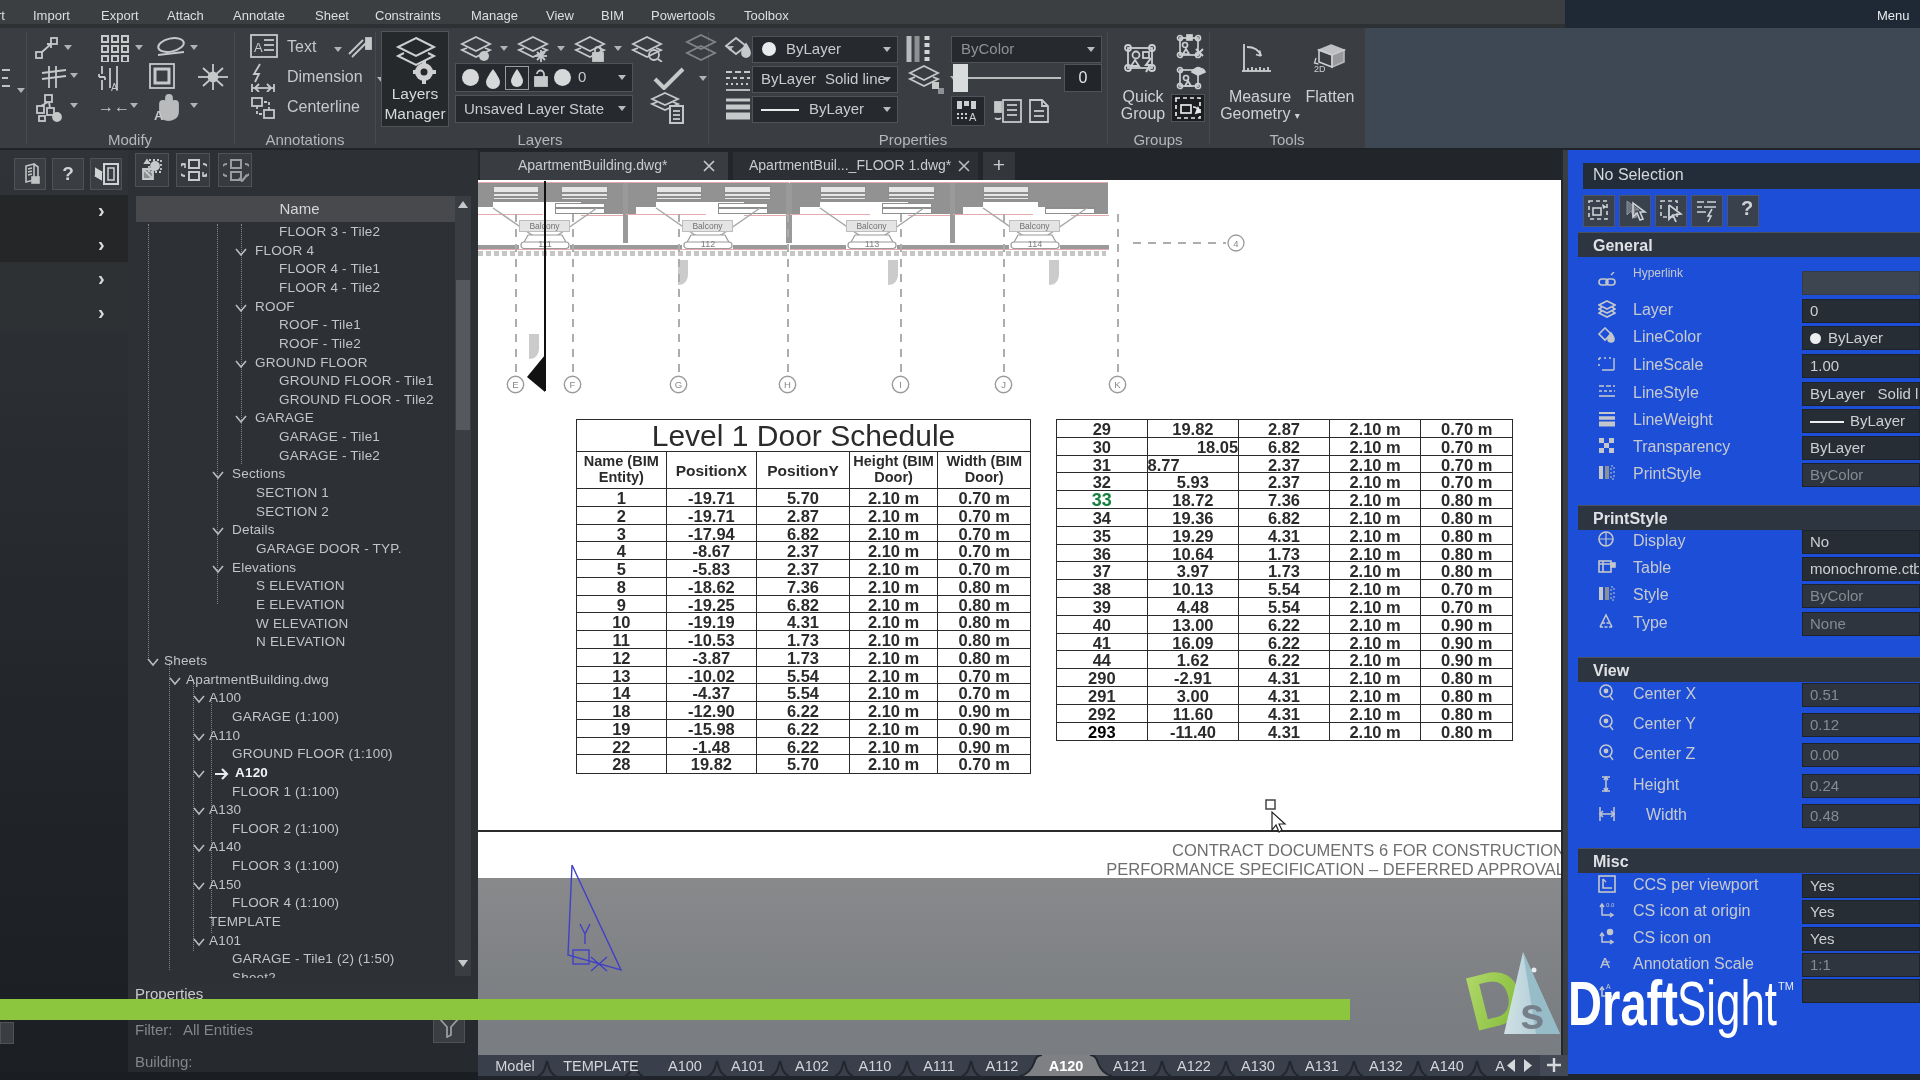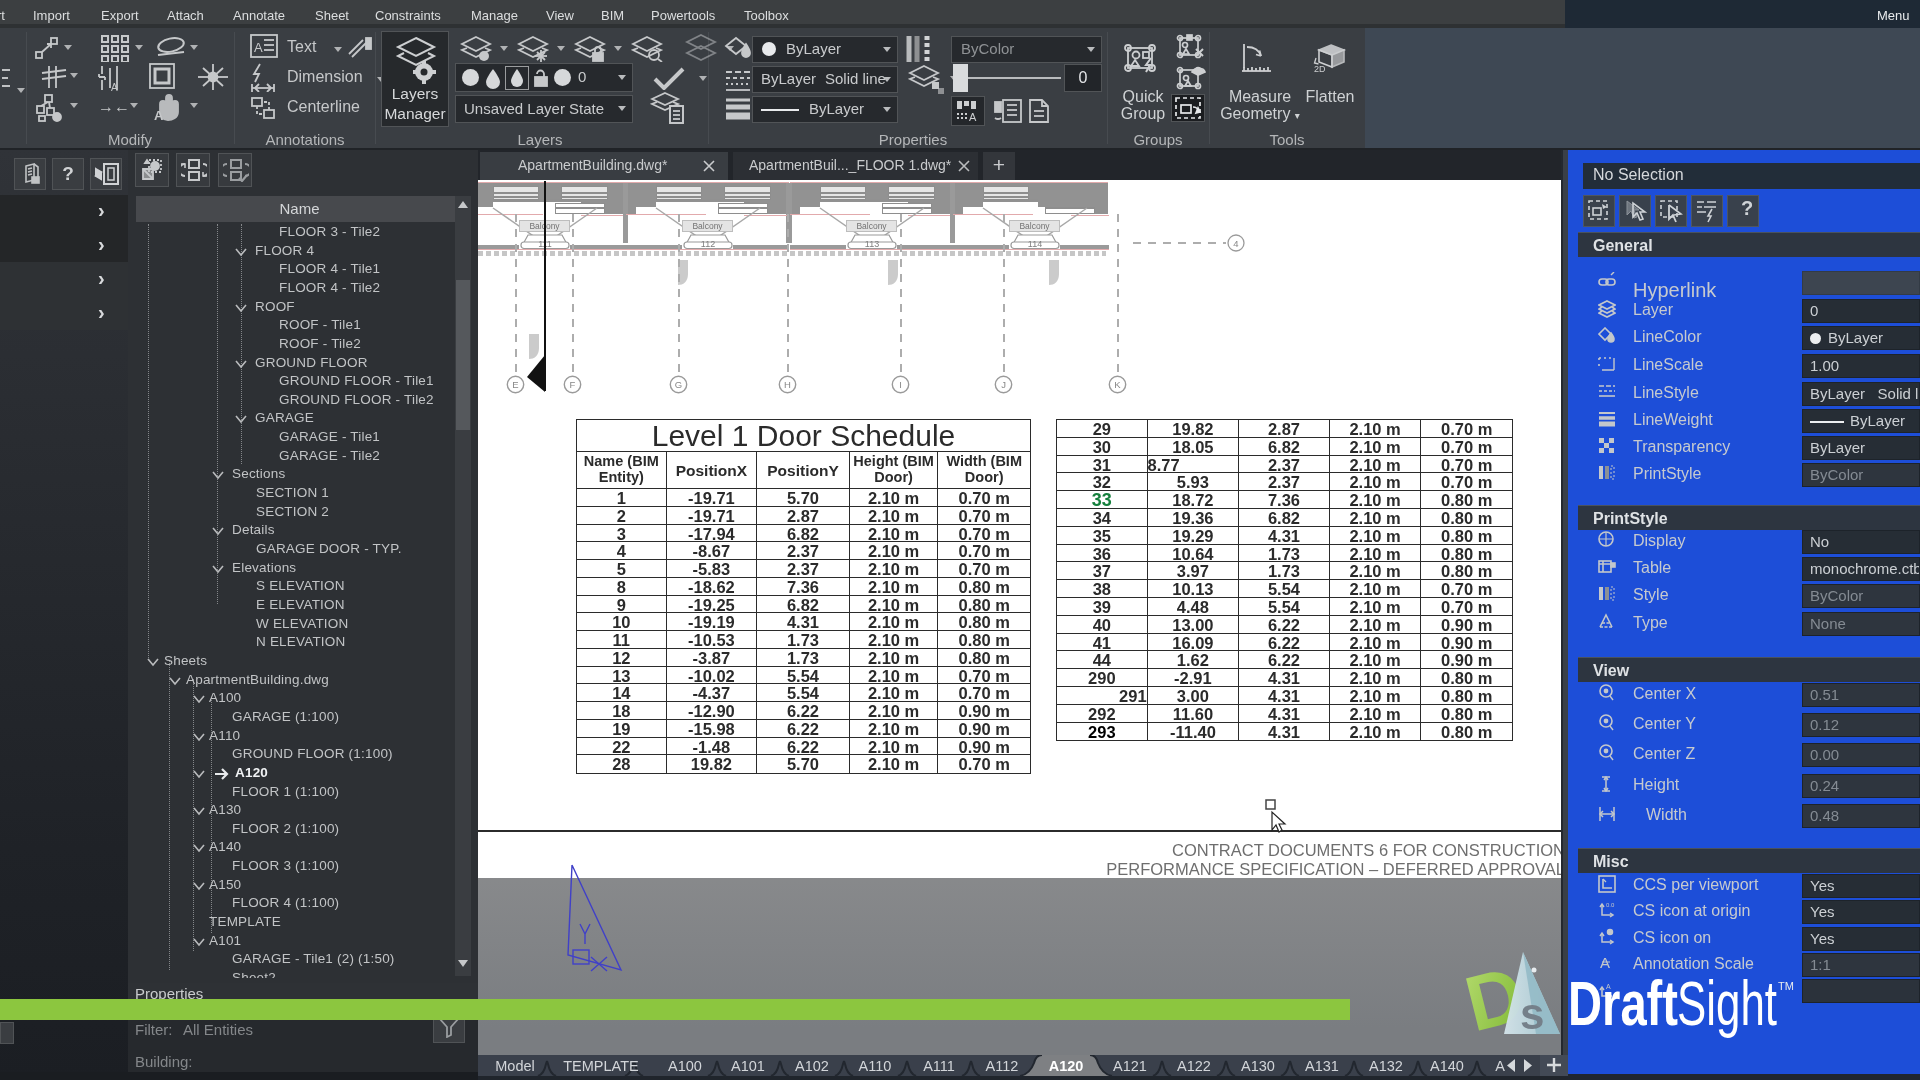--- a/index.html
+++ b/index.html
@@ -1013,21 +1013,21 @@
       <div style="position:absolute;left:578px;top:269px;width:457px;border:1.8px solid #2b2b2b">
             <div style="display:flex;height:17.80px;border-bottom:1.8px solid #2b2b2b;">
               <div style="width:91px;border-right:1.8px solid #2b2b2b;text-align:center;font-size:16.5px;font-weight:bold;color:#2b2b2b;line-height:18px">29</div>
               <div style="width:92px;border-right:1.8px solid #2b2b2b;text-align:center;font-size:16.5px;font-weight:bold;color:#2b2b2b;line-height:18px">19.82</div>
               <div style="width:91px;border-right:1.8px solid #2b2b2b;text-align:center;font-size:16.5px;font-weight:bold;color:#2b2b2b;line-height:18px">2.87</div>
               <div style="width:92px;border-right:1.8px solid #2b2b2b;text-align:center;font-size:16.5px;font-weight:bold;color:#2b2b2b;line-height:18px">2.10 m</div>
               <div style="width:91px;text-align:center;font-size:16.5px;font-weight:bold;color:#2b2b2b;line-height:18px">0.70 m</div>
             </div>
             <div style="display:flex;height:17.80px;border-bottom:1.8px solid #2b2b2b;">
               <div style="width:91px;border-right:1.8px solid #2b2b2b;text-align:center;font-size:16.5px;font-weight:bold;color:#2b2b2b;line-height:18px">30</div>
-              <div style="width:92px;border-right:1.8px solid #2b2b2b;text-align:center;font-size:16.5px;font-weight:bold;color:#2b2b2b;line-height:18px">18.05</div>
+              <div style="width:92px;border-right:1.8px solid #2b2b2b;text-align:right;font-size:16.5px;font-weight:bold;color:#2b2b2b;line-height:18px">18.05</div>
               <div style="width:91px;border-right:1.8px solid #2b2b2b;text-align:center;font-size:16.5px;font-weight:bold;color:#2b2b2b;line-height:18px">6.82</div>
               <div style="width:92px;border-right:1.8px solid #2b2b2b;text-align:center;font-size:16.5px;font-weight:bold;color:#2b2b2b;line-height:18px">2.10 m</div>
               <div style="width:91px;text-align:center;font-size:16.5px;font-weight:bold;color:#2b2b2b;line-height:18px">0.70 m</div>
             </div>
             <div style="display:flex;height:17.80px;border-bottom:1.8px solid #2b2b2b;">
               <div style="width:91px;border-right:1.8px solid #2b2b2b;text-align:center;font-size:16.5px;font-weight:bold;color:#2b2b2b;line-height:18px">31</div>
               <div style="width:92px;border-right:1.8px solid #2b2b2b;text-align:left;font-size:16.5px;font-weight:bold;color:#2b2b2b;line-height:18px">8.77</div>
               <div style="width:91px;border-right:1.8px solid #2b2b2b;text-align:center;font-size:16.5px;font-weight:bold;color:#2b2b2b;line-height:18px">2.37</div>
               <div style="width:92px;border-right:1.8px solid #2b2b2b;text-align:center;font-size:16.5px;font-weight:bold;color:#2b2b2b;line-height:18px">2.10 m</div>
               <div style="width:91px;text-align:center;font-size:16.5px;font-weight:bold;color:#2b2b2b;line-height:18px">0.70 m</div>
@@ -1110,21 +1110,21 @@
               <div style="width:91px;text-align:center;font-size:16.5px;font-weight:bold;color:#2b2b2b;line-height:18px">0.90 m</div>
             </div>
             <div style="display:flex;height:17.80px;border-bottom:1.8px solid #2b2b2b;">
               <div style="width:91px;border-right:1.8px solid #2b2b2b;text-align:center;font-size:16.5px;font-weight:bold;color:#2b2b2b;line-height:18px">290</div>
               <div style="width:92px;border-right:1.8px solid #2b2b2b;text-align:center;font-size:16.5px;font-weight:bold;color:#2b2b2b;line-height:18px">-2.91</div>
               <div style="width:91px;border-right:1.8px solid #2b2b2b;text-align:center;font-size:16.5px;font-weight:bold;color:#2b2b2b;line-height:18px">4.31</div>
               <div style="width:92px;border-right:1.8px solid #2b2b2b;text-align:center;font-size:16.5px;font-weight:bold;color:#2b2b2b;line-height:18px">2.10 m</div>
               <div style="width:91px;text-align:center;font-size:16.5px;font-weight:bold;color:#2b2b2b;line-height:18px">0.80 m</div>
             </div>
             <div style="display:flex;height:17.80px;border-bottom:1.8px solid #2b2b2b;">
-              <div style="width:91px;border-right:1.8px solid #2b2b2b;text-align:right;font-size:16.5px;font-weight:bold;color:#2b2b2b;line-height:18px">291</div>
+              <div style="width:91px;border-right:1.8px solid #2b2b2b;text-align:center;font-size:16.5px;font-weight:bold;color:#2b2b2b;line-height:18px">291</div>
               <div style="width:92px;border-right:1.8px solid #2b2b2b;text-align:center;font-size:16.5px;font-weight:bold;color:#2b2b2b;line-height:18px">3.00</div>
               <div style="width:91px;border-right:1.8px solid #2b2b2b;text-align:center;font-size:16.5px;font-weight:bold;color:#2b2b2b;line-height:18px">4.31</div>
               <div style="width:92px;border-right:1.8px solid #2b2b2b;text-align:center;font-size:16.5px;font-weight:bold;color:#2b2b2b;line-height:18px">2.10 m</div>
               <div style="width:91px;text-align:center;font-size:16.5px;font-weight:bold;color:#2b2b2b;line-height:18px">0.80 m</div>
             </div>
             <div style="display:flex;height:17.80px;border-bottom:1.8px solid #2b2b2b;">
               <div style="width:91px;border-right:1.8px solid #2b2b2b;text-align:center;font-size:16.5px;font-weight:bold;color:#2b2b2b;line-height:18px">292</div>
               <div style="width:92px;border-right:1.8px solid #2b2b2b;text-align:center;font-size:16.5px;font-weight:bold;color:#2b2b2b;line-height:18px">11.60</div>
               <div style="width:91px;border-right:1.8px solid #2b2b2b;text-align:center;font-size:16.5px;font-weight:bold;color:#2b2b2b;line-height:18px">4.31</div>
               <div style="width:92px;border-right:1.8px solid #2b2b2b;text-align:center;font-size:16.5px;font-weight:bold;color:#2b2b2b;line-height:18px">2.10 m</div>
@@ -1196,21 +1196,21 @@
     <div class="sechdr" style="top:355px">PrintStyle</div>
     <div class="sechdr" style="top:507px">View</div>
     <div class="sechdr" style="top:698px">Misc</div>
     <svg class="abs" style="left:30px;top:122px" width="18" height="18">
         <g fill="none" stroke="#c3c7cb" stroke-width="1.6">
           <rect x="1" y="7" width="9" height="6" rx="3"></rect>
           <rect x="8" y="7" width="9" height="6" rx="3"></rect>
           <path d="M13 3 L16 0" stroke-width="1.4"></path>
         </g>
       </svg>
-    <span class="abs" style="left:65px;top:129px;font-size:20px;color:#c6cacf">Hyperlink</span>
+    <span class="abs" style="left:65px;top:116px;font-size:12px;color:#c6cacf">Hyperlink</span>
     <div class="pfield" style="left:234px;top:121px;background:#3d4550;border-color:#333b45"></div>
     <svg class="abs" style="left:30px;top:150px" width="18" height="18">
         <g fill="none" stroke="#c3c7cb" stroke-width="1.6">
           <path d="M9 1 L17 5 L9 9 L1 5 Z"></path>
           <path d="M4 7 L1 9 L9 13 L17 9 L14 7"></path>
           <path d="M4 11 L1 13 L9 17 L17 13 L14 11"></path>
         </g>
       </svg>
     <span class="abs" style="left:65px;top:151px;font-size:16px;color:#c6cacf">Layer</span>
     <div class="pfield" style="left:234px;top:149px">0</div>

